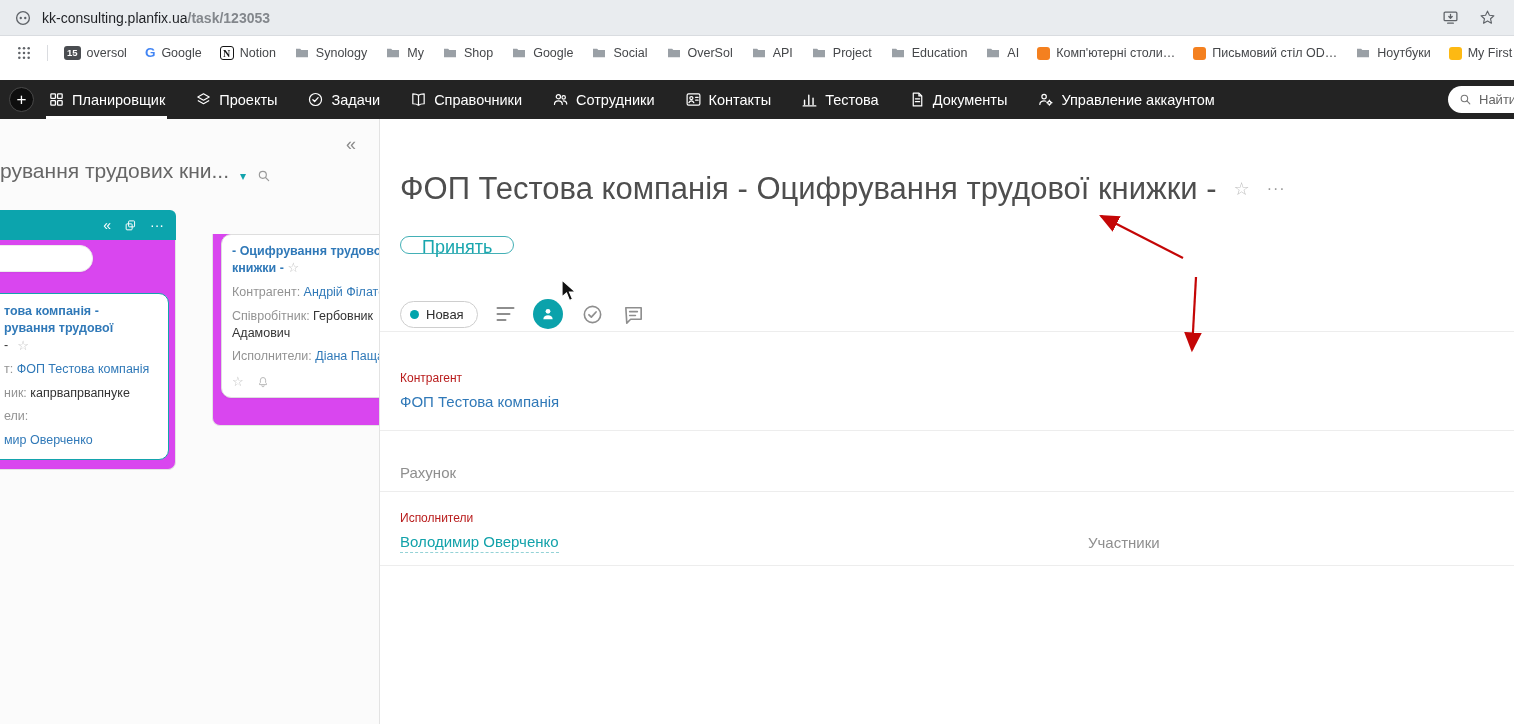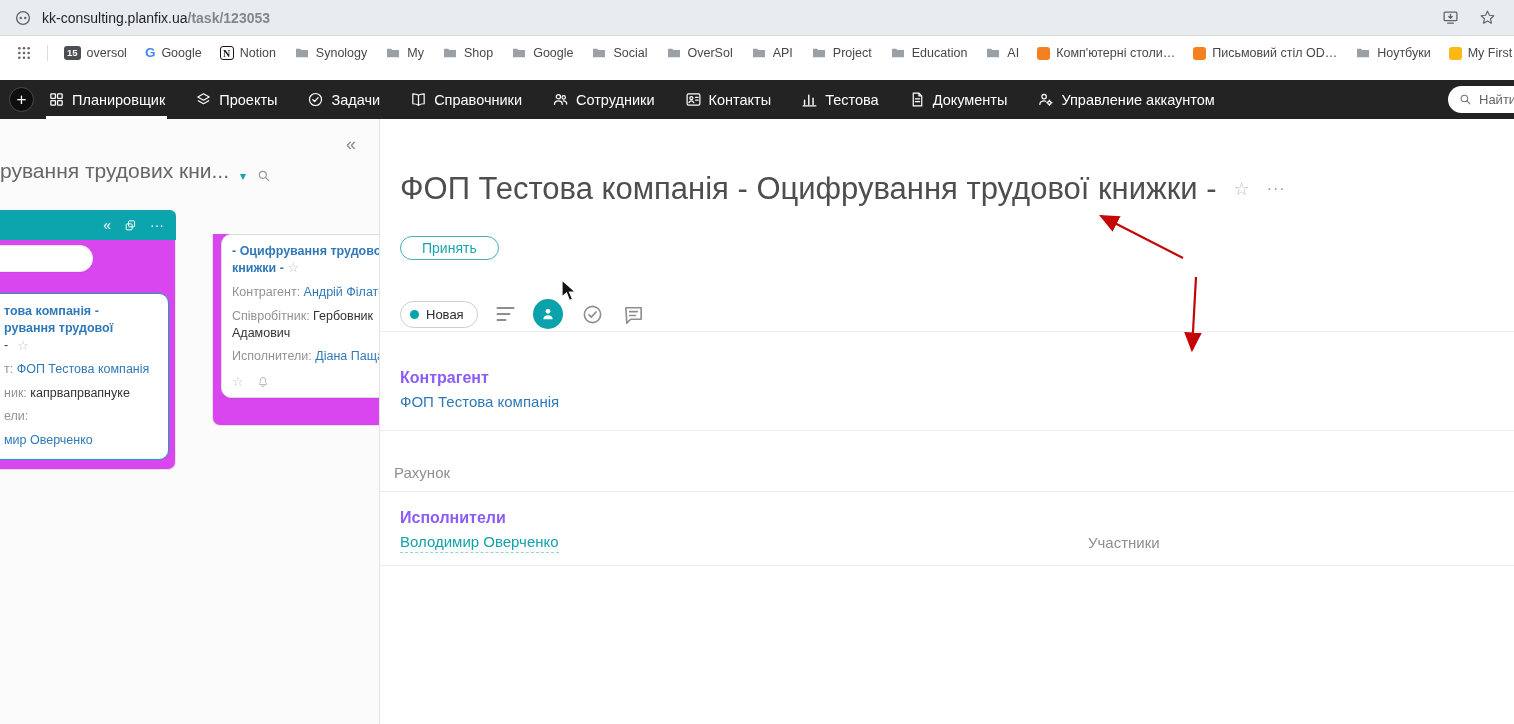--- a/index.html
+++ b/index.html
@@ -87,40 +87,40 @@
   .nowrap{white-space:nowrap;overflow:hidden;}
   .c-icons{display:flex;gap:12px;margin-top:9px;color:#bcbcbc;align-items:center;}
   .c-icons .bell{width:14px;height:14px;color:#b9b9b9;}
 
   
   .main{position:absolute;top:119px;left:380px;right:0;bottom:0;background:#fff;}
   .t-header{position:absolute;top:52px;left:20px;display:flex;align-items:center;gap:17px;}
   .t-title{font-size:31px;font-weight:400;color:#4e4e4e;margin:0;white-space:nowrap;}
   .t-star{font-size:18px;color:#bdbdbd;line-height:1;}
   .t-dots{font-size:16px;color:#9b9b9b;letter-spacing:1px;line-height:1;}
-  .accept{position:absolute;top:117px;left:20px;height:24px;padding:0 21px;border-radius:16px;
-          border:1px solid #43b0b6;background:#fff;color:#18a6ae;font-size:14px;font-family:inherit;cursor:pointer;}
+  .accept{position:absolute;top:117px;left:20px;height:18px;padding:0 21px;border-radius:16px;
+          border:1px solid #43b0b6;background:#fff;color:#18a6ae;font-size:18px;font-family:inherit;cursor:pointer;}
   .statusrow{position:absolute;top:180px;left:20px;display:flex;align-items:center;gap:18px;}
   .status-pill{display:flex;align-items:center;gap:7px;height:27px;padding:0 13px 0 9px;
                border:1px solid #cecece;border-radius:14px;font-size:13px;color:#2e2e2e;background:#fff;box-sizing:border-box;}
   .dot{width:9px;height:9px;border-radius:50%;background:#00a4ac;}
   .s-ic{width:23px;height:23px;color:#8e8e8e;}
   .s-ic.lines{width:19px;height:16px;}
   .s-circle{width:30px;height:30px;border-radius:50%;background:#0ba2ab;display:flex;
             align-items:center;justify-content:center;}
   .s-circle svg{width:16px;height:16px;color:#fff;}
   .hr{position:absolute;left:0;right:0;height:0;border-top:1px solid #ededed;}
   .hr1{top:212px;}.hr2{top:311px;}.hr3{top:372px;}.hr4{top:446px;}
   .field{position:absolute;}
   .f-contragent{top:252px;left:20px;}
   .f-employee{top:252px;left:708px;}
-  .f-account{top:345px;left:14px;}
+  .f-account{top:345px;left:20px;}
   .f-assignees{top:392px;left:20px;}
   .f-participants{top:415px;left:708px;}
-  .f-label{font-size:16px;color:#8b5cf6;line-height:14px;font-weight:bold;}
+  .f-label{font-size:12px;color:#b91c1c;line-height:14px;}
   .f-value{display:inline-block;font-size:15px;margin-top:8px;text-decoration:none;}
   .f-link{color:#3079b8;}
   .f-dark{color:#2f2f2f;}
   .f-assignee{color:#12a2aa;border-bottom:1px dashed #93d2d6;padding-bottom:2px;}
   .f-empty{font-size:15px;color:#8f8f8f;}
 
   
   .annot{position:absolute;left:0;top:0;width:1514px;height:724px;pointer-events:none;z-index:50;}
   .cursor{position:absolute;left:561px;top:279px;z-index:60;pointer-events:none;}
 </style>

